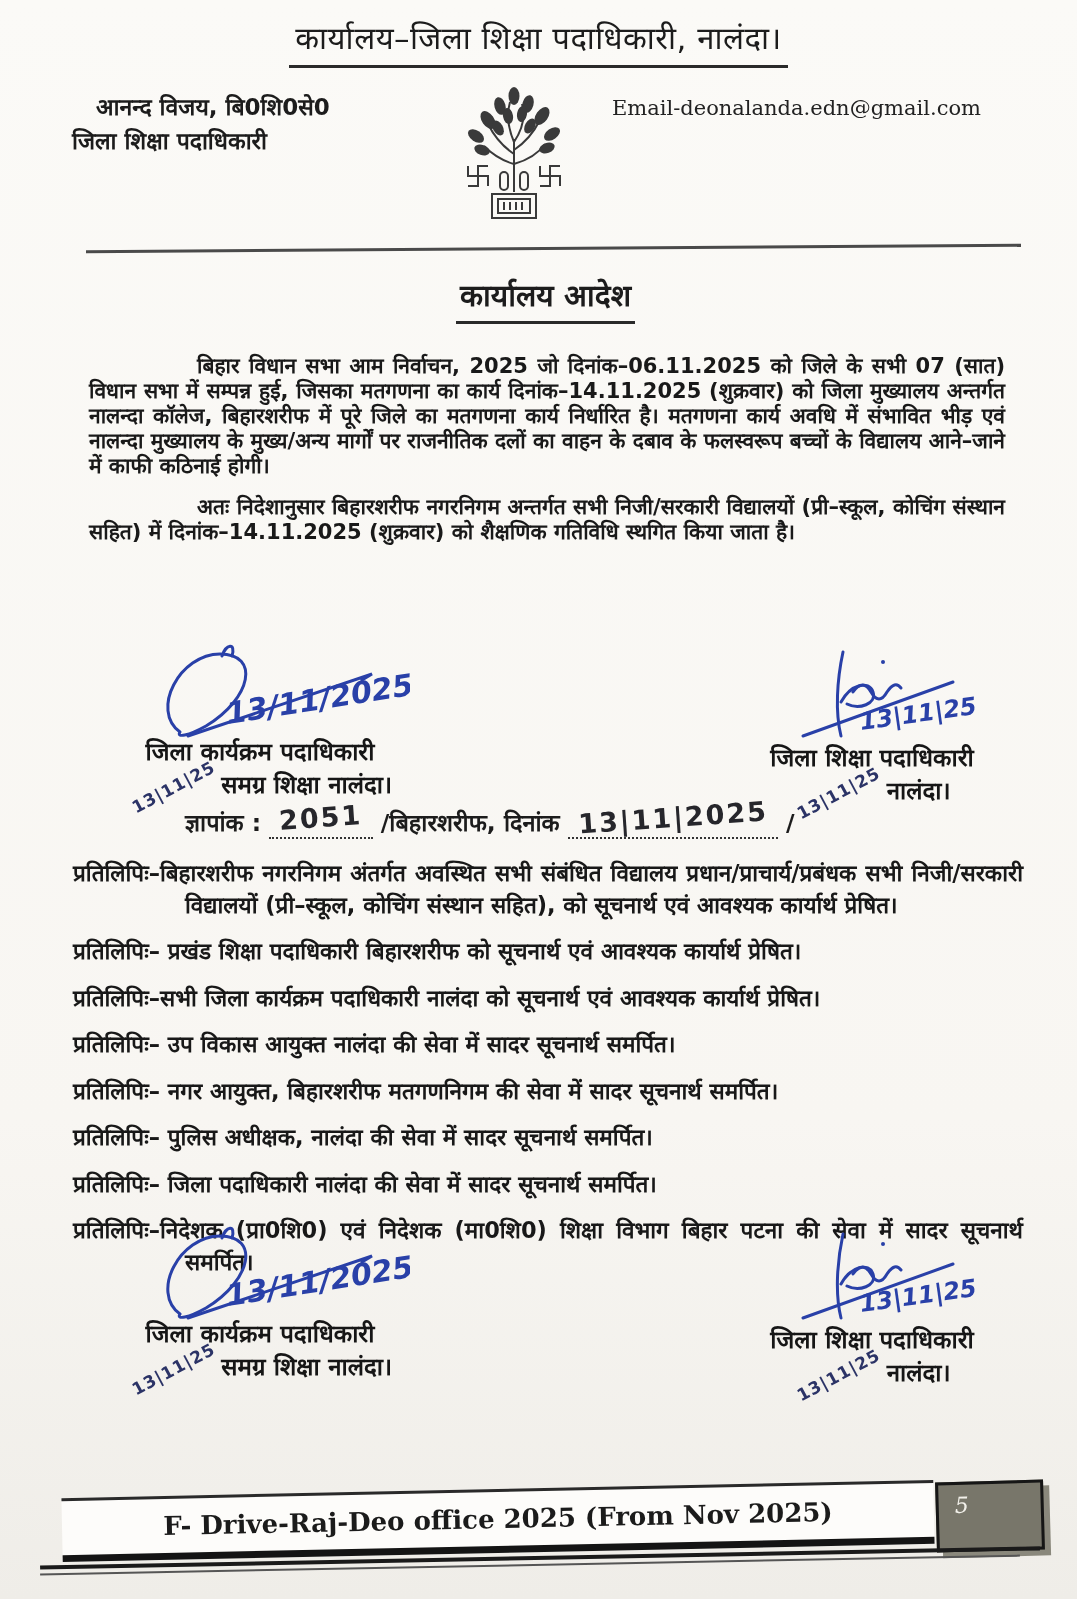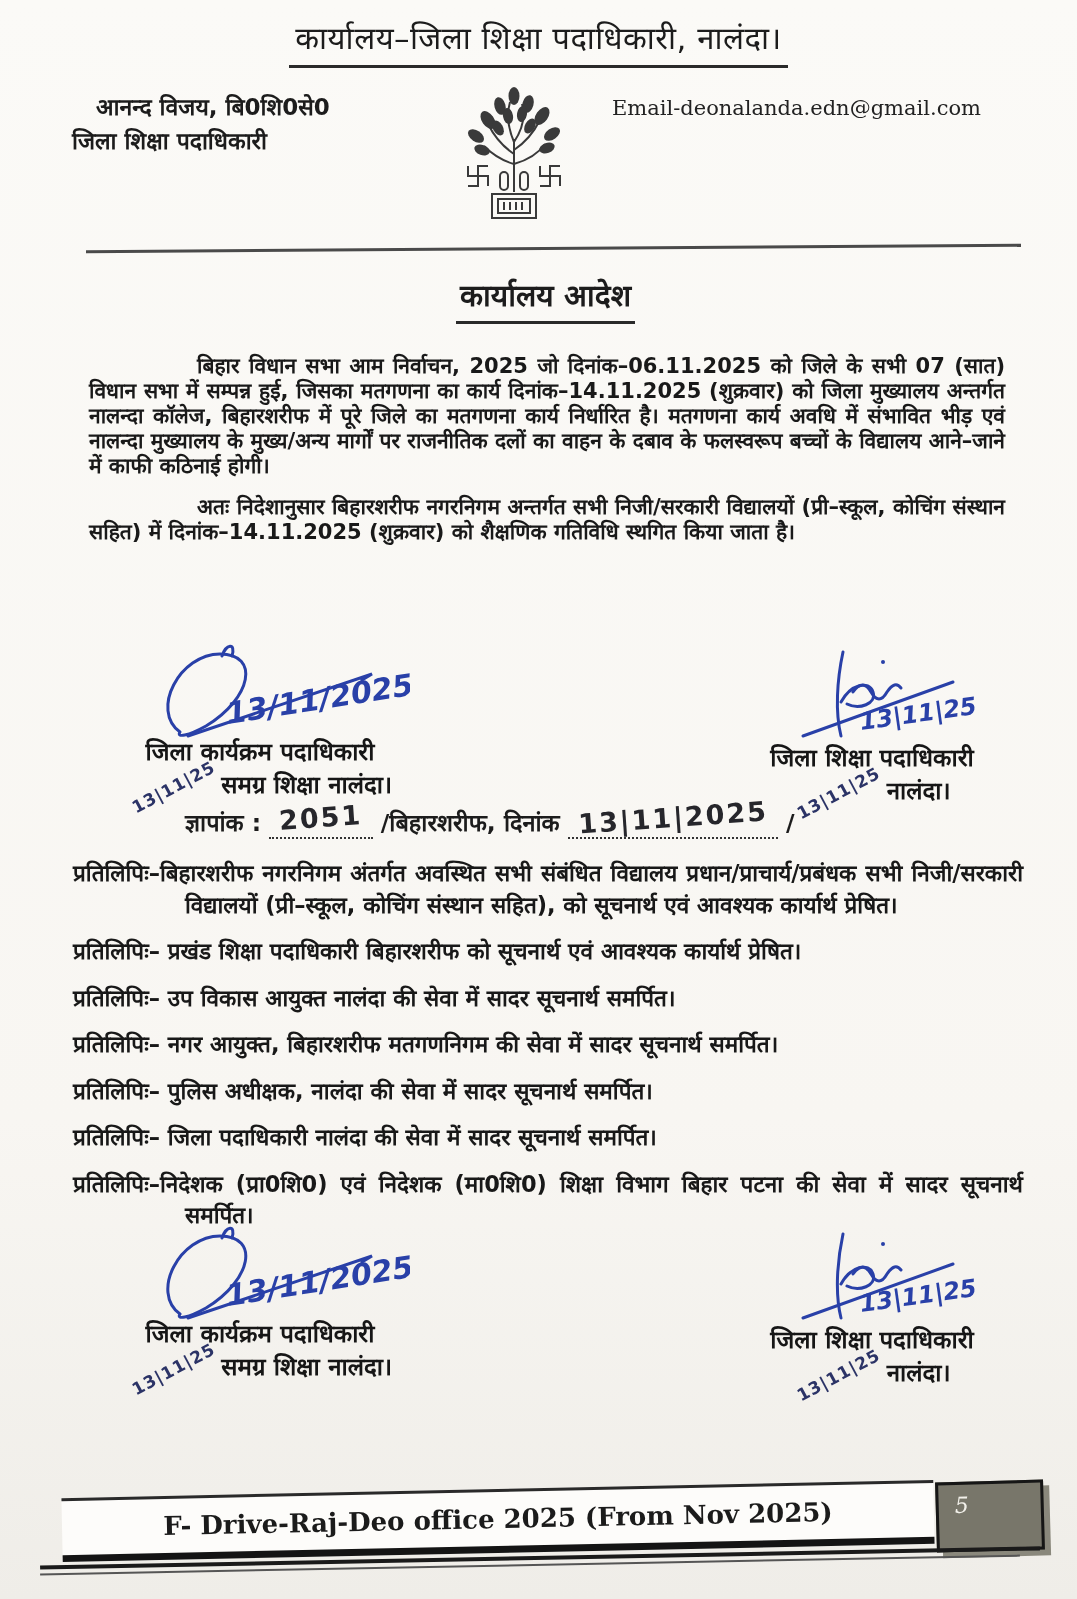--- a/index.html
+++ b/index.html
@@ -184,20 +184,21 @@
     <span>ज्ञापांक :</span>
     <span class="hand-slot"><span class="hand">2051</span></span>
     <span>/बिहारशरीफ, दिनांक</span>
     <span class="hand-slot"><span class="hand">13|11|2025</span></span>
     <span>/</span>
   </div>
 
   <div class="copies">
     <div class="copy-item">प्रतिलिपिः–बिहारशरीफ नगरनिगम अंतर्गत अवस्थित सभी संबंधित विद्यालय प्रधान/प्राचार्य/प्रबंधक सभी निजी/सरकारी विद्यालयों (प्री–स्कूल, कोचिंग संस्थान सहित), को सूचनार्थ एवं आवश्यक कार्यार्थ प्रेषित।</div>
     <div class="copy-item">प्रतिलिपिः– प्रखंड शिक्षा पदाधिकारी बिहारशरीफ  को सूचनार्थ एवं आवश्यक कार्यार्थ प्रेषित।</div>
+    <div class="copy-item">प्रतिलिपिः–सभी जिला कार्यक्रम पदाधिकारी नालंदा को सूचनार्थ एवं आवश्यक कार्यार्थ प्रेषित।</div>
     <div class="copy-item">प्रतिलिपिः– उप विकास आयुक्त नालंदा की सेवा में सादर सूचनार्थ समर्पित।</div>
     <div class="copy-item">प्रतिलिपिः– नगर आयुक्त, बिहारशरीफ मतगणनिगम की सेवा में सादर सूचनार्थ समर्पित।</div>
     <div class="copy-item">प्रतिलिपिः– पुलिस अधीक्षक, नालंदा की सेवा में सादर सूचनार्थ समर्पित।</div>
     <div class="copy-item">प्रतिलिपिः– जिला पदाधिकारी नालंदा की सेवा में सादर सूचनार्थ समर्पित।</div>
     <div class="copy-item">प्रतिलिपिः–निदेशक (प्रा0शि0) एवं निदेशक (मा0शि0) शिक्षा विभाग बिहार पटना की सेवा में सादर सूचनार्थ समर्पित।</div>
   </div>
 
   <div class="sig-row sig-row-2">
     <div class="sig-block left">
       <svg class="sig-scribble" width="300" height="104" viewBox="0 0 300 104">

